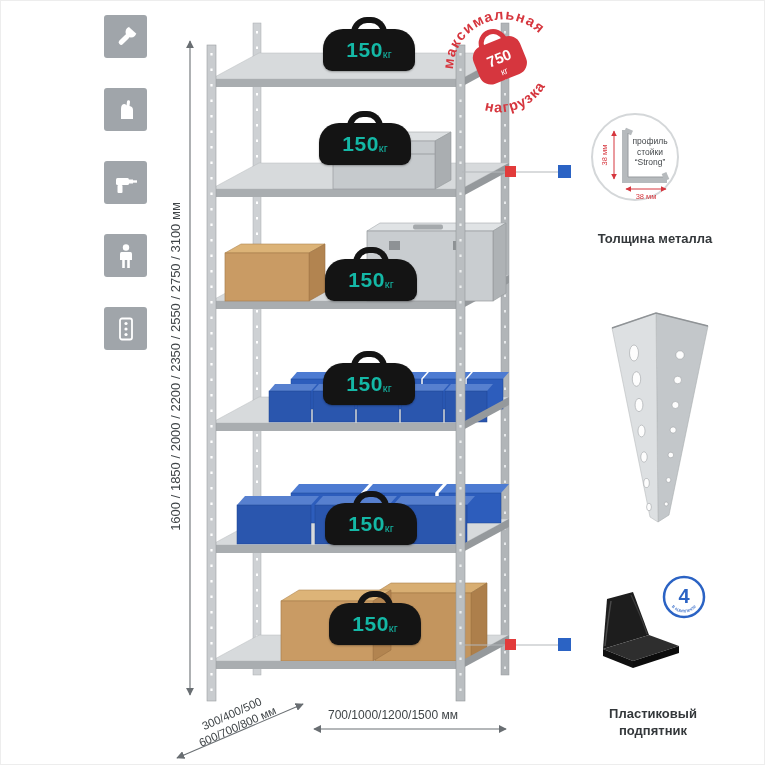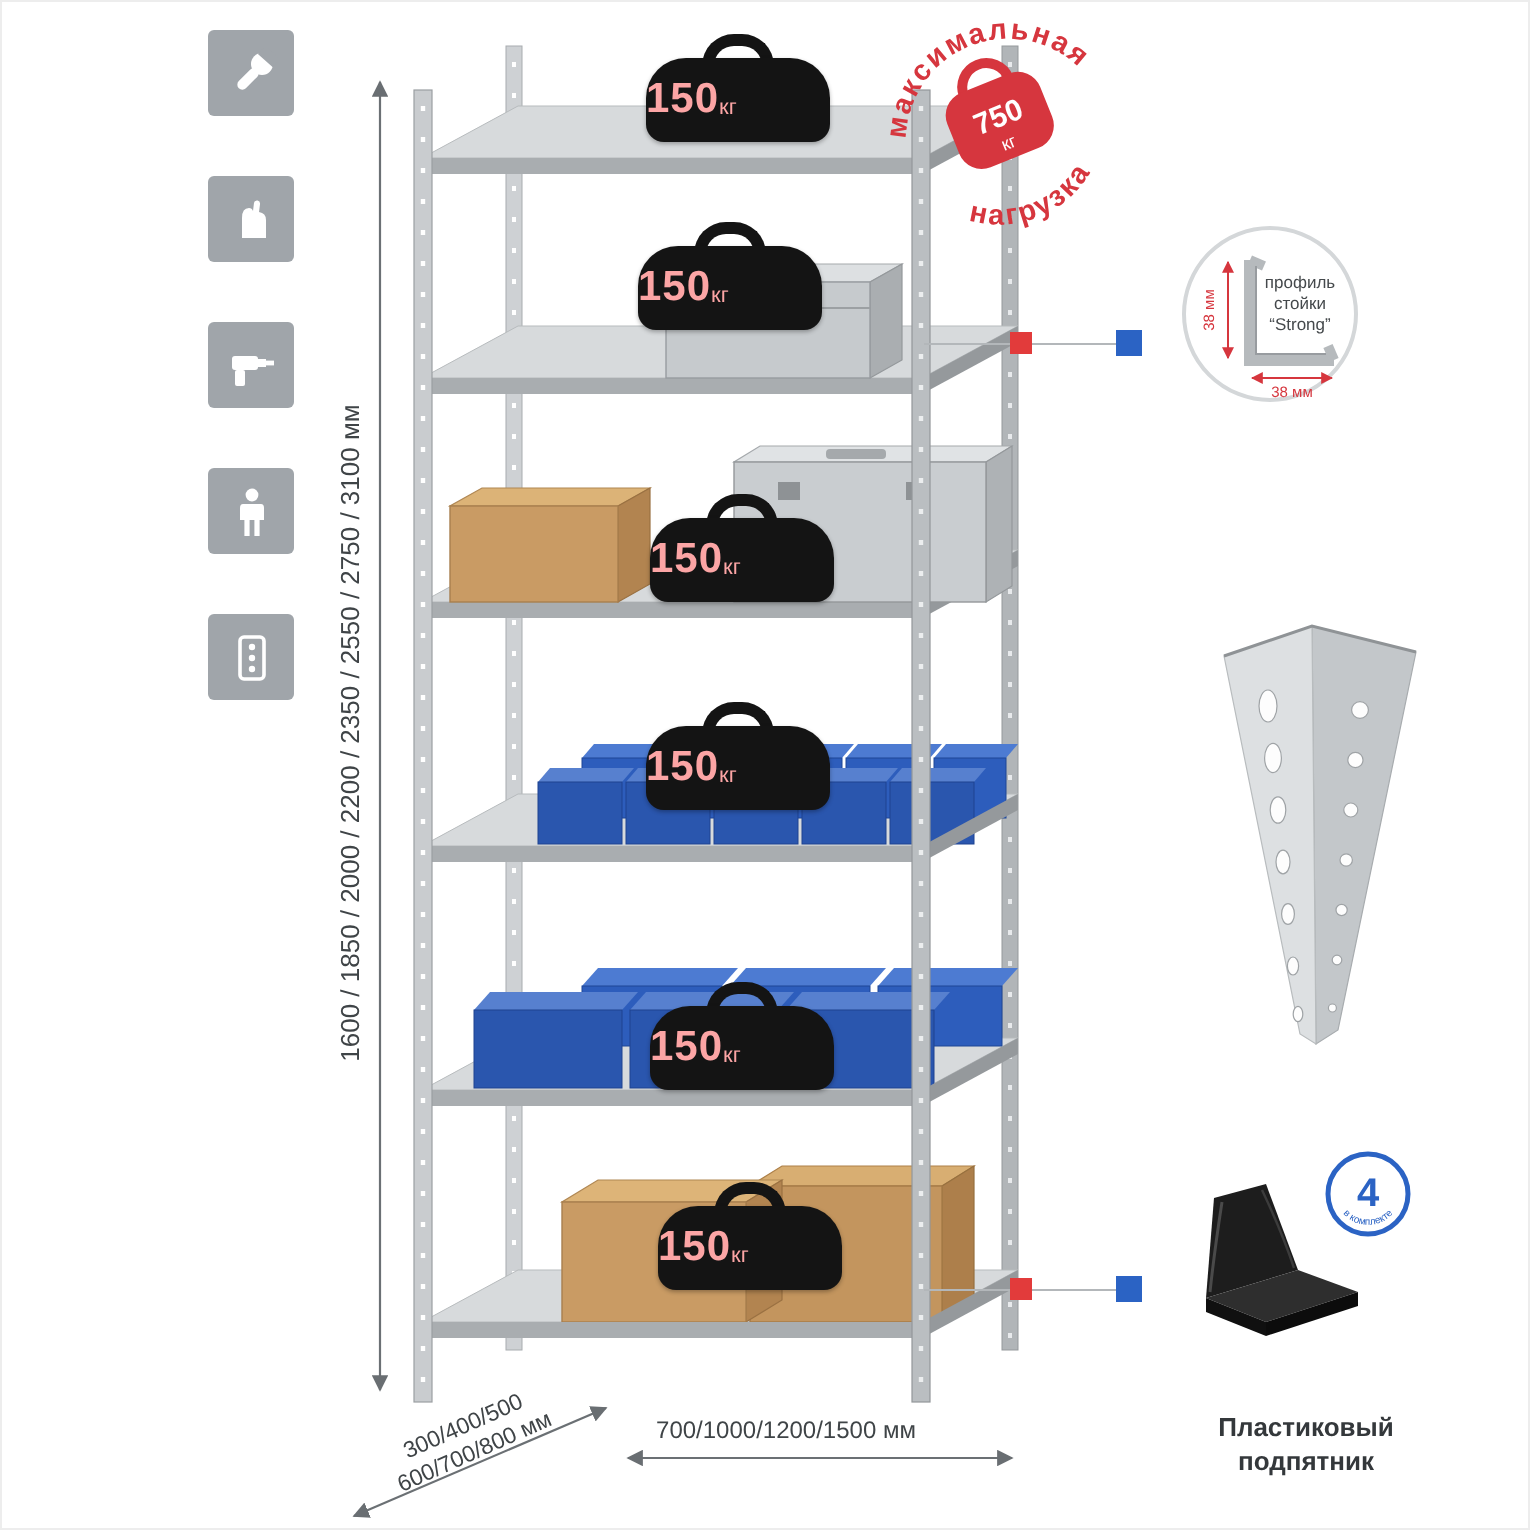--- a/index.html
+++ b/index.html
@@ -4,22 +4,22 @@
 <style>
   *{margin:0;padding:0;box-sizing:border-box}
   html,body{background:#fff}
   body{font-family:"Liberation Sans",sans-serif}
   .page{position:relative;width:765px;height:765px;background:#fff;overflow:hidden;border:1px solid #ededed}
   .art{position:absolute;left:0;top:0;z-index:1}
   .icon-tile{position:absolute;left:103px;width:43px;height:43px;background:#a0a5aa;border-radius:3px;
              display:flex;align-items:center;justify-content:center;z-index:2}
   .weight{position:absolute;width:92px;z-index:5}
   .weight .handle{width:36px;height:16px;margin:0 auto;border:6px solid #141414;border-bottom:none;border-radius:18px 18px 0 0}
-  .weight .body{height:42px;margin-top:-4px;background:#141414;border-radius:20px 20px 9px 9px;color:#fca5a5;
-                display:flex;align-items:center;justify-content:flex-start;gap:0;box-shadow:0 1px 2px rgba(0,0,0,.3)}
+  .weight .body{height:42px;margin-top:-4px;background:#141414;border-radius:20px 20px 9px 9px;color:#14b8a6;
+                display:flex;align-items:center;justify-content:center;gap:0;box-shadow:0 1px 2px rgba(0,0,0,.3)}
   .weight .val{font-size:21px;font-weight:bold;letter-spacing:.5px}
   .weight .unit{font-size:11px;margin-top:8px}
   .lbl{position:absolute;color:#3f4447;z-index:6}
   .dim-h{left:-166px;top:358px;width:680px;text-align:center;font-size:13px;transform:rotate(-90deg)}
   .dim-w{left:302px;top:707px;width:180px;text-align:center;font-size:12px}
   .dim-d{left:178px;top:706px;width:112px;text-align:center;font-size:11.5px;line-height:1.2;transform:rotate(-24deg)}
   .caption{position:absolute;width:176px;text-align:center;font-size:13px;font-weight:600;color:#34383b;line-height:1.32;z-index:6}
   .cap-profile{left:566px;top:229px}
   .cap-foot{left:564px;top:704px}
   .stamp-arc{font-size:14.5px;font-weight:bold;fill:#d6363e;letter-spacing:1.2px}
@@ -335,19 +335,20 @@
   </div>
 
   <div class="lbl dim-h">1600 / 1850 / 2000 / 2200 / 2350 / 2550 / 2750 / 3100 мм</div>
   <div class="lbl dim-w">700/1000/1200/1500 мм</div>
   <div class="lbl dim-d">
     <div>300/400/500</div>
     <div>600/700/800 мм</div>
   </div>
 
   <div class="caption cap-profile">
+    <div>Толщина металла</div>
   </div>
   <div class="caption cap-foot">
     <div>Пластиковый</div>
     <div>подпятник</div>
   </div>
 
 </div>
 
 </body></html>

